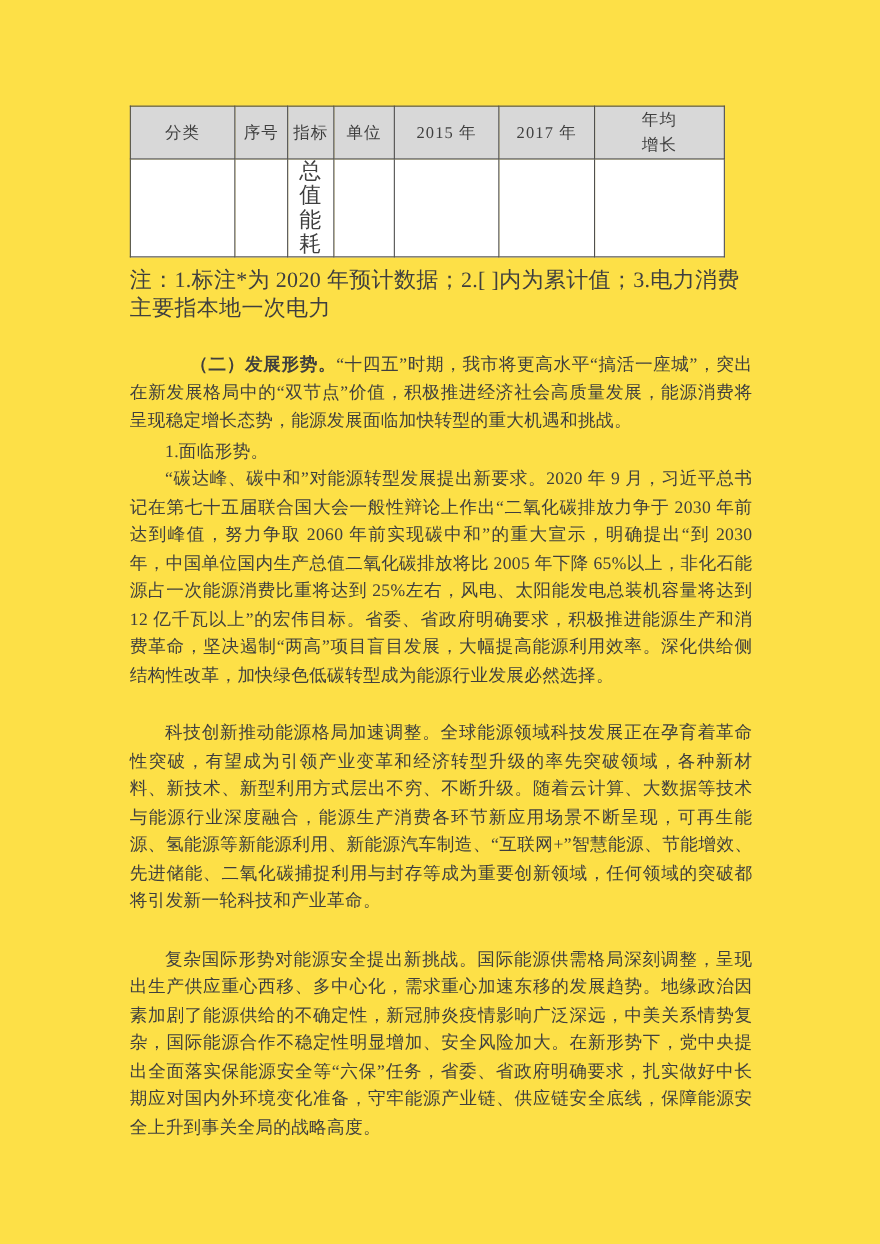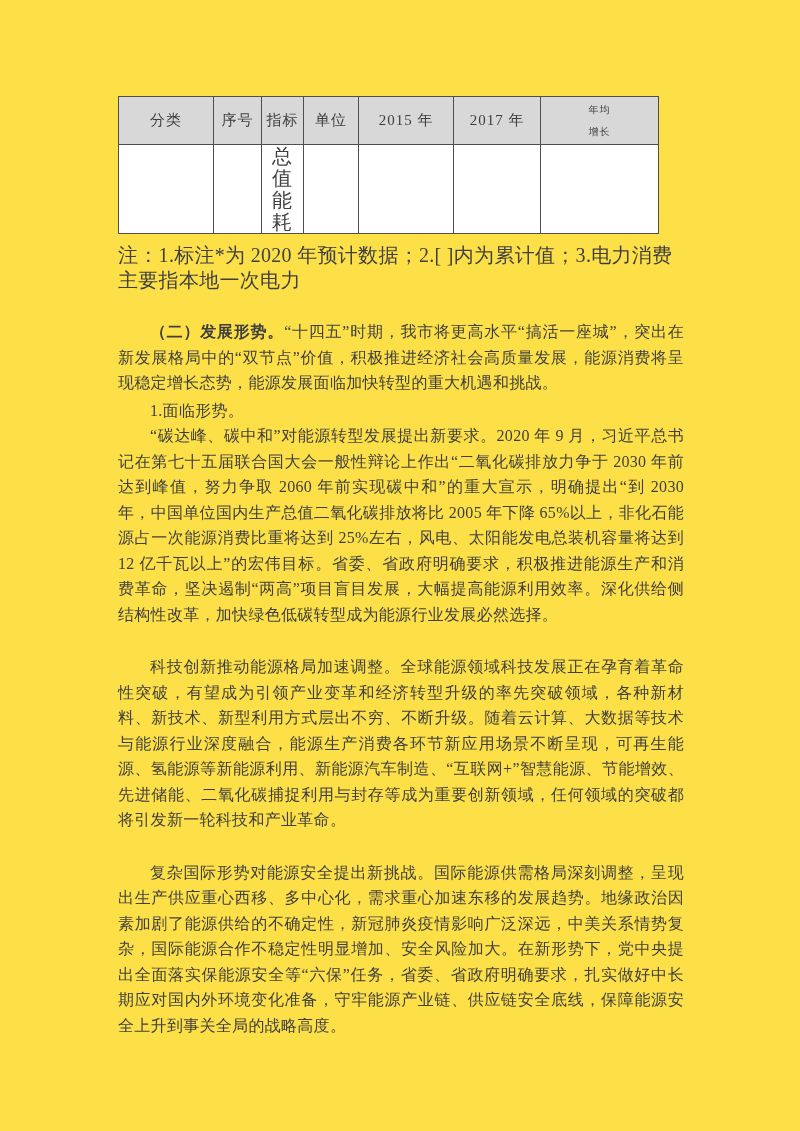--- a/index.html
+++ b/index.html
@@ -36,40 +36,40 @@
   }
   table.indicators thead th {
     background: #d8d8d8;
     height: 48px;
   }
   table.indicators tbody td {
     background: #fff;
     height: 47px;
   }
   .cell-line { display: block; line-height: 22px; font-size: 20px; }
-  thead .cell-line { font-size: 10px; }
+  thead .cell-line { font-size: 15px; }
   
   .table-note {
     width: 566px;
     margin-top: 9px;
     font-size: 20px;
     line-height: 25px;
     letter-spacing: 0.3px;
   }
   .table-note .note-line2 { padding-left: 17px; }
   
   .bodytext {
     width: 566px;
     font-size: 16px;
     line-height: 25.5px;
     text-align: justify;
     letter-spacing: 0.3px;
   }
   .para { text-indent: 2em; }
-  .para-lead-bold { font-weight: bold; }
+  .para-lead-bold { font-weight: bold; margin-left: 23px; }
   .mt-section { margin-top: 27px; }
   .mt-p1 { margin-top: 26px; }
   .mt-sub { margin-top: 2px; }
 </style>
 </head>
 <body>
 
 <div class="page">
 
   <table class="indicators">

